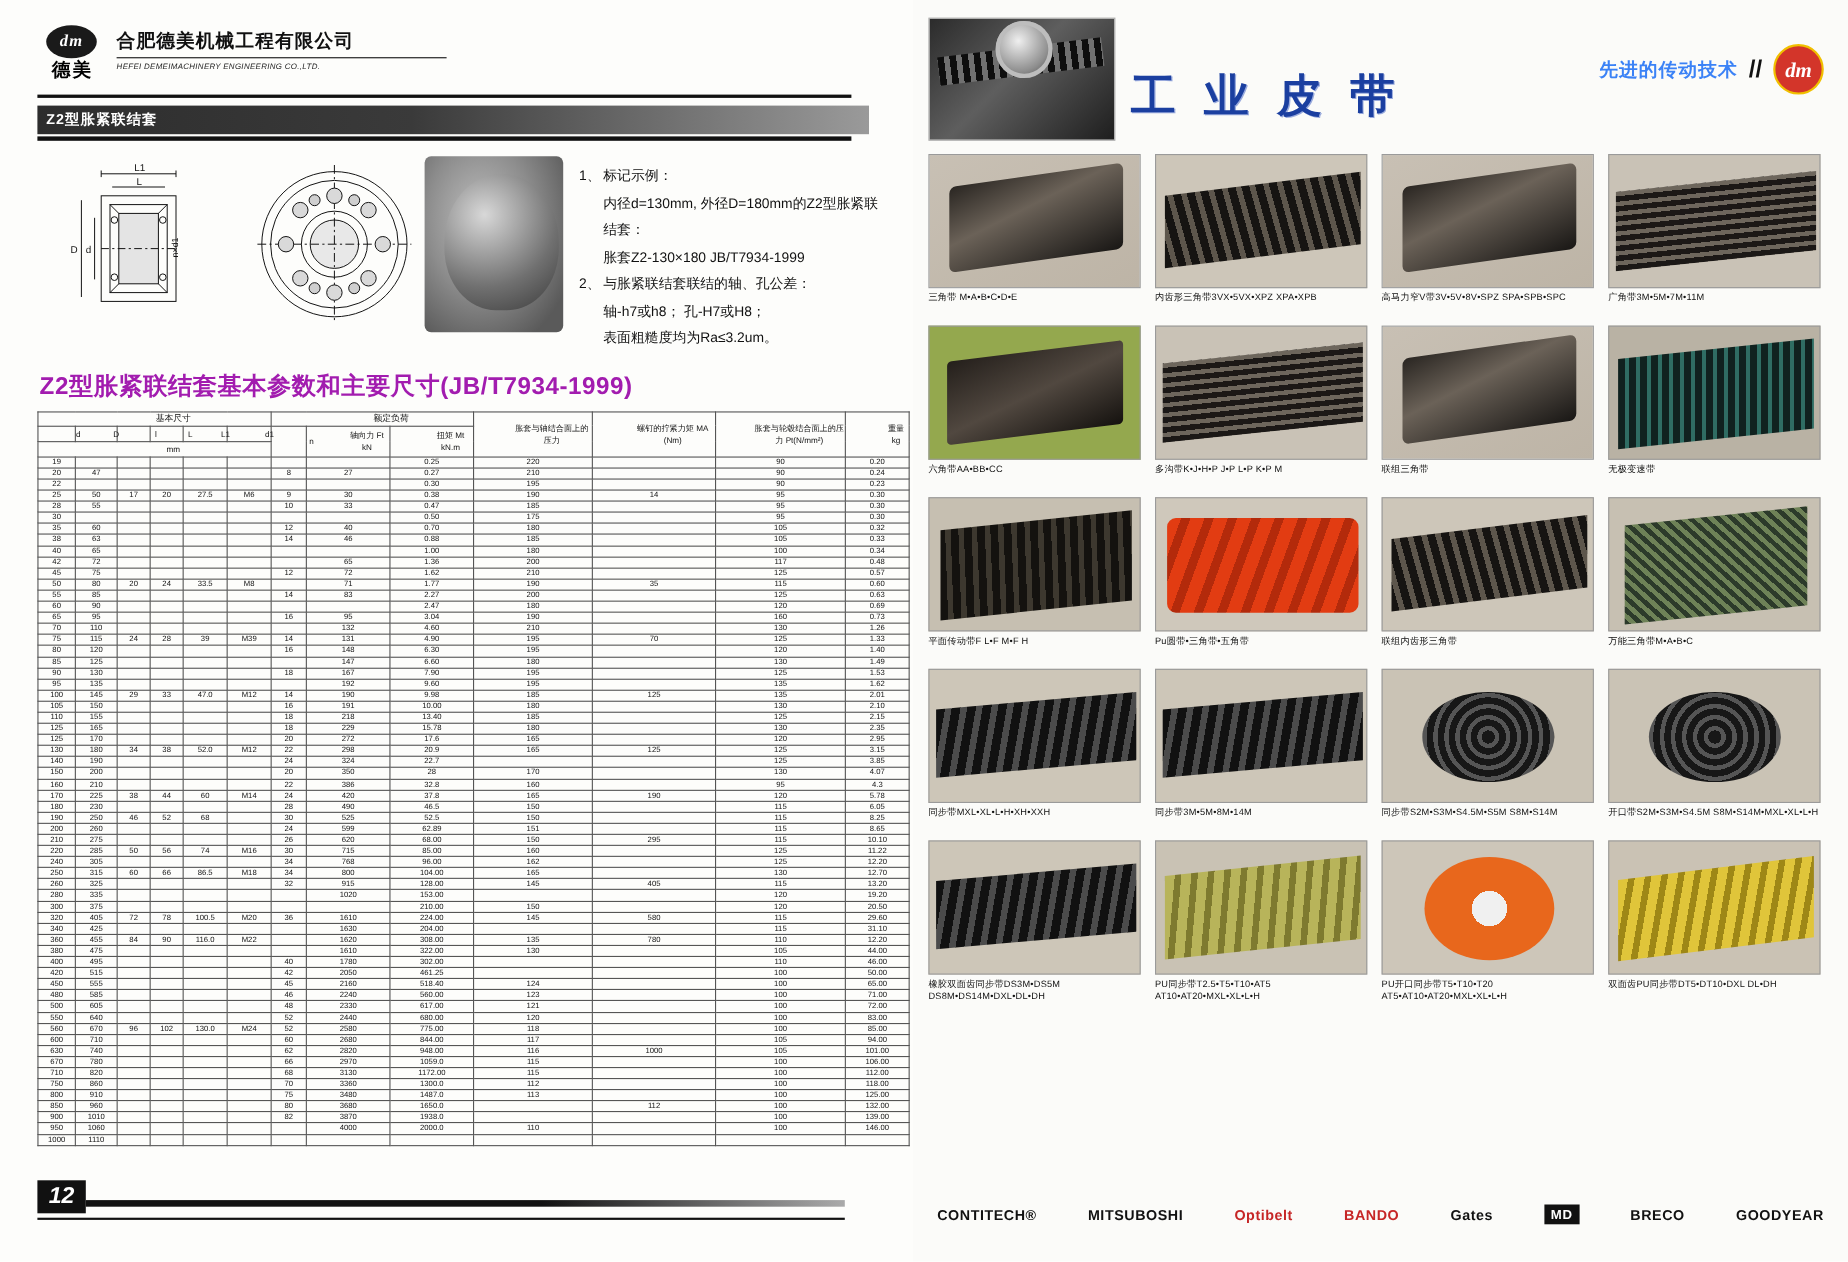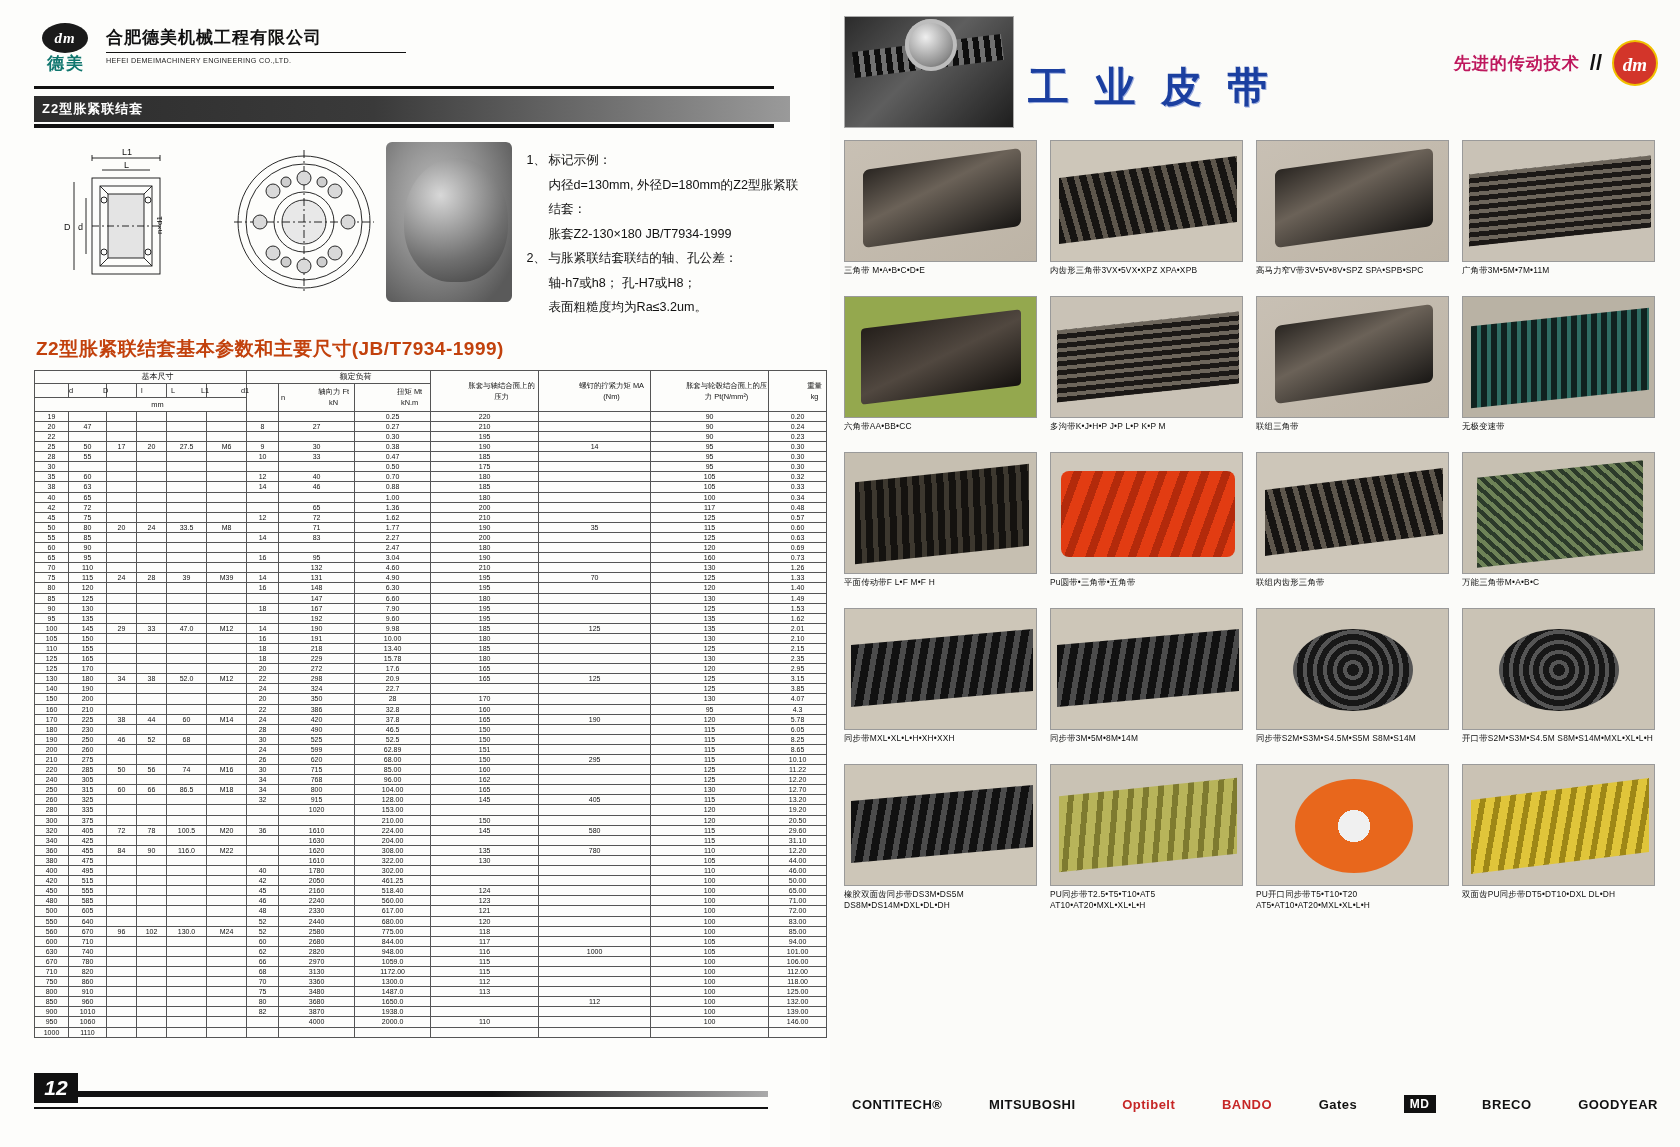--- a/index.html
+++ b/index.html
@@ -25,28 +25,28 @@
     width:62px; height:54px; position:relative; flex:none;
   }
   .logo-mark .dm {
     position:absolute; left:8px; top:1px; width:46px; height:30px;
     border-radius:50%; background:#1a1a1a; color:#fff;
     font-size:15px; letter-spacing:1px; text-align:center; line-height:30px;
     font-family:"Liberation Serif", serif; font-style:italic; font-weight:bold;
   }
   .logo-mark .cn {
     position:absolute; left:4px; top:30px; width:56px; text-align:center;
-    font-size:17px; font-weight:bold; color:#0f766e; letter-spacing:2px;
+    font-size:17px; font-weight:bold; color:#000000; letter-spacing:2px;
   }
   .logo-text { padding-top:4px; }
   .logo-text .cn-name {
     font-size:17px; font-weight:bold; color:#111; letter-spacing:1px;
   }
   .logo-text .en-name {
-    font-size:7.2px; color:#222; letter-spacing:0.3px; margin-top:3px;
+    font-size:7.2px; color:#222; letter-spacing:0.3px; margin-top:3px;font-style:italic;
   }
   .logo-rule { border-bottom:1.6px solid #111; margin-top:3px; width:300px; }
   .hdr-line { height:3px; background:#111; margin:6px 0 0 0; width:740px; }
 
   .section-bar {
     margin-top:7px; width:756px; height:26px;
     background:linear-gradient(to right,#2d2d2d 0%,#3a3a3a 45%,#9a9a9a 100%);
     color:#fff; font-size:13px; font-weight:bold;
     display:flex; align-items:center; padding-left:8px; letter-spacing:1px;
   }
@@ -64,21 +64,21 @@
     content:""; position:absolute; left:18px; top:16px; width:104px; height:124px;
     border-radius:50% 50% 45% 45%;
     background:radial-gradient(circle at 35% 30%, #d8d8d8, #707070 60%, #3a3a3a 100%);
   }
   .notes { font-size:12.6px; color:#111; line-height:1.95; padding-top:6px; margin-left:8px; }
   .notes .li { display:flex; }
   .notes .num { width:22px; flex:none; }
   .notes .ind { padding-left:22px; }
 
   .table-title {
-    font-size:19px; font-weight:bold; color:#c2410c;
+    font-size:22px; font-weight:bold; color:#a21caf;
     margin:16px 0 8px 2px; letter-spacing:0.5px;
   }
 
   table.spec { border-collapse:collapse; width:762px; table-layout:fixed; }
   table.spec td, table.spec th {
     border:0.6px solid #555; font-size:7px; text-align:center;
     padding:0; height:9.1px; line-height:9.1px; color:#111;
     font-family:"Liberation Sans", sans-serif;
   }
   table.spec th { font-size:7.4px; font-weight:normal; height:14px; line-height:11px;padding-left:34px; }
@@ -113,21 +113,21 @@
   .gear-photo:after{
     content:""; position:absolute; left:60px; top:2px; width:52px; height:52px;
     border-radius:50%; background:radial-gradient(circle at 40% 35%,#efefef,#8f8f8f 60%,#3a3a3a);
     box-shadow:0 0 0 4px #bdbdbd inset;
   }
   .big-title {
     font-size:41px; font-weight:bold; color:#1b3fa0; letter-spacing:7px;
     margin-top:44px; text-shadow:1px 1px 0 #99aadd;
   }
   .rp-right-top { margin-left:auto; display:flex; align-items:center; gap:10px; padding-top:24px;}
-  .slogan { font-size:17px; font-weight:bold; color:#be185d; letter-spacing:1px; }
+  .slogan { font-size:17px; font-weight:bold; color:#3b82f6; letter-spacing:1px; }
   .slash { font-size:22px; color:#111; font-weight:bold; }
   .logo-badge {
     width:46px; height:46px; border-radius:50%;
     background:#d3352a; color:#fff; font-size:19px; font-style:italic; font-weight:bold;
     text-align:center; line-height:46px; font-family:"Liberation Serif", serif;
     border:2px solid #f0c000;
   }
 
   .grid {
     display:grid; grid-template-columns:repeat(4,193px);

